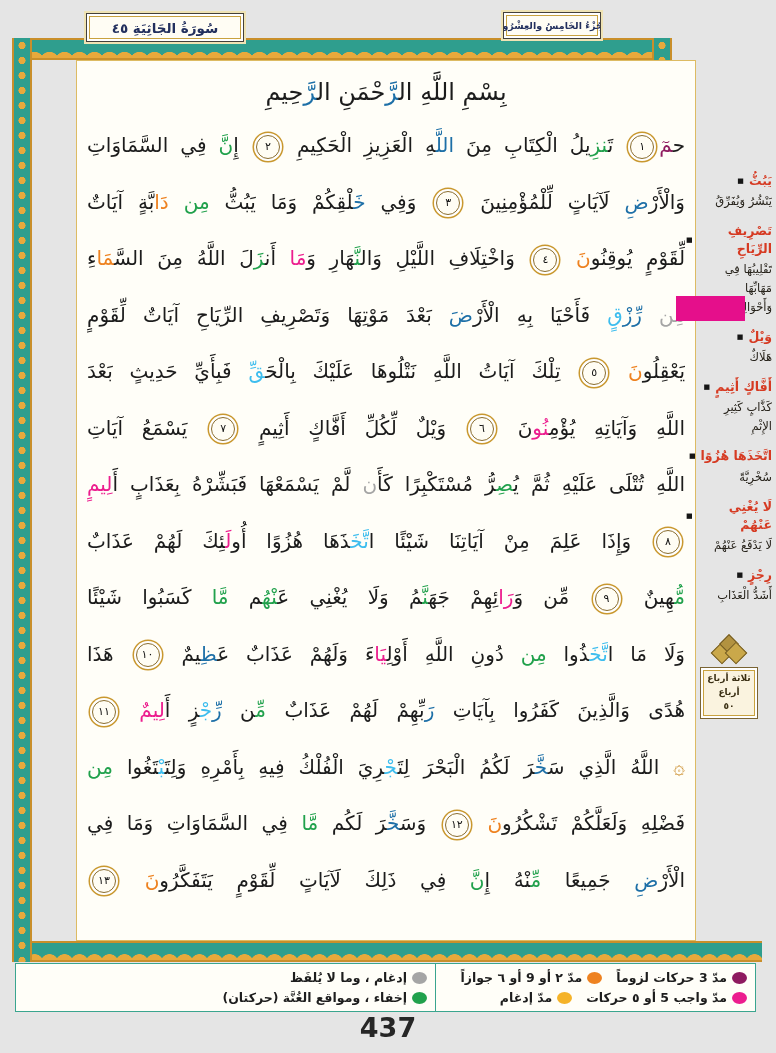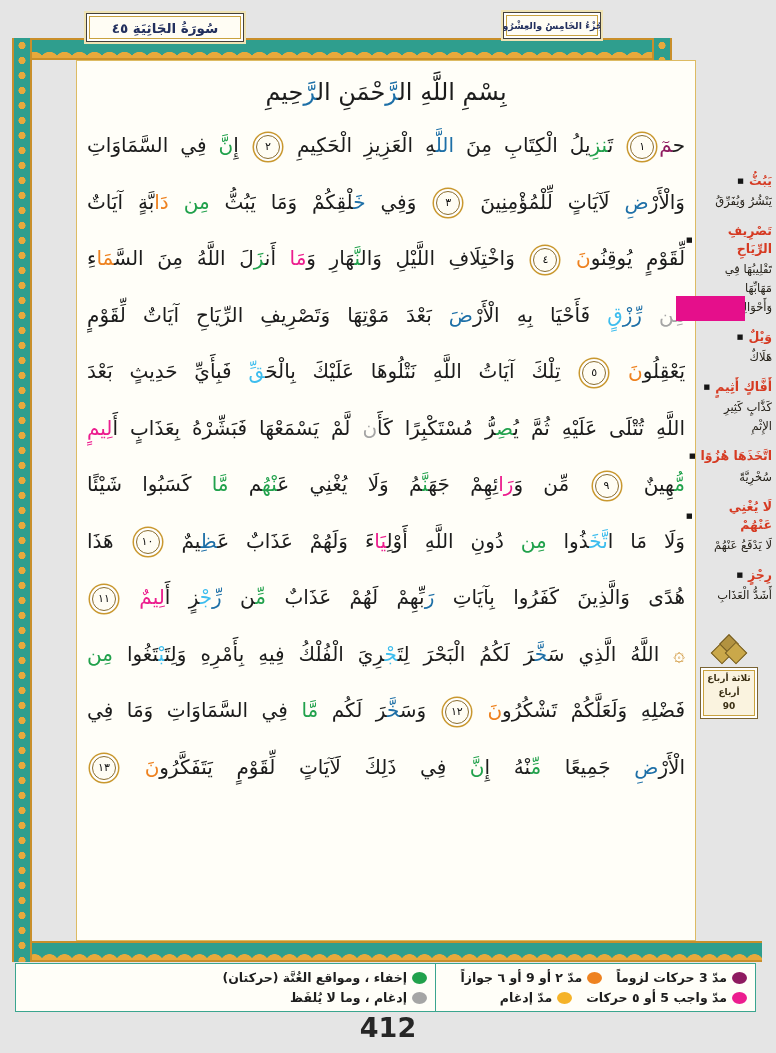--- a/index.html
+++ b/index.html
@@ -96,21 +96,23 @@
   </div>
 
   <div class="text-area">
     <div class="bismillah"><span style="color: rgb(28, 28, 28);">بِسْمِ اللَّهِ ال</span><span style="color: rgb(29, 111, 167);">رَّ</span><span style="color: rgb(28, 28, 28);">حْمَنِ ال</span><span style="color: rgb(29, 111, 167);">رَّ</span><span style="color: rgb(28, 28, 28);">حِيمِ</span></div>
     <div>
         <div class="qline"><span style="color: rgb(28, 28, 28);">ح</span><span style="color: rgb(142, 26, 95);">مٓ</span><span class="vmark">١</span><span style="color: rgb(28, 28, 28);"> تَ</span><span style="color: rgb(33, 161, 76);">نزِ</span><span style="color: rgb(28, 28, 28);">يلُ الْكِتَابِ مِنَ </span><span style="color: rgb(29, 111, 167);">اللَّ</span><span style="color: rgb(28, 28, 28);">هِ الْعَزِيزِ الْحَكِيمِ </span><span class="vmark">٢</span><span style="color: rgb(28, 28, 28);"> إِ</span><span style="color: rgb(33, 161, 76);">نَّ</span><span style="color: rgb(28, 28, 28);"> فِي السَّمَاوَاتِ</span></div>
         <div class="qline"><span style="color: rgb(28, 28, 28);">وَالْأَرْ</span><span style="color: rgb(29, 111, 167);">ضِ</span><span style="color: rgb(28, 28, 28);"> لَآيَاتٍ لِّلْمُؤْمِنِينَ </span><span class="vmark">٣</span><span style="color: rgb(28, 28, 28);"> وَفِي </span><span style="color: rgb(29, 111, 167);">خَ</span><span style="color: rgb(28, 28, 28);">لْقِكُمْ وَمَا يَبُثُّ </span><span style="color: rgb(33, 161, 76);">مِن</span><span style="color: rgb(28, 28, 28);"> </span><span style="color: rgb(238, 130, 32);">دَا</span><span style="color: rgb(28, 28, 28);">بَّةٍ آيَاتٌ</span></div>
         <div class="qline"><span style="color: rgb(28, 28, 28);">لِّقَوْمٍ يُوقِنُو</span><span style="color: rgb(238, 130, 32);">نَ</span><span style="color: rgb(28, 28, 28);"> </span><span class="vmark">٤</span><span style="color: rgb(28, 28, 28);"> وَاخْتِلَافِ اللَّيْلِ وَال</span><span style="color: rgb(33, 161, 76);">نَّ</span><span style="color: rgb(28, 28, 28);">هَارِ وَ</span><span style="color: rgb(236, 29, 142);">مَا</span><span style="color: rgb(28, 28, 28);"> أَن</span><span style="color: rgb(33, 161, 76);">زَ</span><span style="color: rgb(28, 28, 28);">لَ اللَّهُ مِنَ السَّ</span><span style="color: rgb(238, 130, 32);">مَا</span><span style="color: rgb(28, 28, 28);">ءِ</span></div>
         <div class="qline"><span style="color: rgb(165, 165, 165);">مِن</span><span style="color: rgb(28, 28, 28);"> </span><span style="color: rgb(29, 111, 167);">رِّزْ</span><span style="color: rgb(61, 189, 238);">قٍ</span><span style="color: rgb(28, 28, 28);"> فَأَحْيَا بِهِ الْأَرْ</span><span style="color: rgb(29, 111, 167);">ضَ</span><span style="color: rgb(28, 28, 28);"> بَعْدَ مَوْتِهَا وَتَصْرِيفِ الرِّيَاحِ آيَاتٌ لِّقَوْمٍ</span></div>
         <div class="qline"><span style="color: rgb(28, 28, 28);">يَعْقِلُو</span><span style="color: rgb(238, 130, 32);">نَ</span><span style="color: rgb(28, 28, 28);"> </span><span class="vmark">٥</span><span style="color: rgb(28, 28, 28);"> تِلْكَ آيَاتُ اللَّهِ نَتْلُوهَا عَلَيْكَ بِالْحَ</span><span style="color: rgb(61, 189, 238);">قِّ</span><span style="color: rgb(28, 28, 28);">    فَبِأَيِّ حَدِيثٍ بَعْدَ</span></div>
+        <div class="qline"><span style="color: rgb(28, 28, 28);">اللَّهِ وَآيَاتِهِ يُؤْمِ</span><span style="color: rgb(236, 29, 142);">نُو</span><span style="color: rgb(28, 28, 28);">نَ </span><span class="vmark">٦</span><span style="color: rgb(28, 28, 28);"> وَيْلٌ لِّكُلِّ أَفَّاكٍ أَثِيمٍ </span><span class="vmark">٧</span><span style="color: rgb(28, 28, 28);"> يَسْمَعُ آيَاتِ</span></div>
         <div class="qline"><span style="color: rgb(28, 28, 28);">اللَّهِ تُتْلَى عَلَيْهِ ثُمَّ يُ</span><span style="color: rgb(33, 161, 76);">صِ</span><span style="color: rgb(28, 28, 28);">رُّ مُسْتَكْبِرًا كَأَ</span><span style="color: rgb(165, 165, 165);">ن</span><span style="color: rgb(28, 28, 28);"> لَّمْ يَسْمَعْهَا    فَبَشِّرْهُ بِعَذَابٍ أَ</span><span style="color: rgb(236, 29, 142);">لِيمٍ</span></div>
+        <div class="qline"><span class="vmark">٨</span><span style="color: rgb(28, 28, 28);"> وَإِذَا عَلِمَ مِنْ آيَاتِنَا شَيْئًا ا</span><span style="color: rgb(61, 189, 238);">تَّخَ</span><span style="color: rgb(28, 28, 28);">ذَهَا هُزُوًا    أُو</span><span style="color: rgb(236, 29, 142);">لَ</span><span style="color: rgb(28, 28, 28);">ئِكَ لَهُمْ عَذَابٌ</span></div>
         <div class="qline"><span style="color: rgb(33, 161, 76);">مُّ</span><span style="color: rgb(28, 28, 28);">هِينٌ </span><span class="vmark">٩</span><span style="color: rgb(28, 28, 28);"> مِّن وَ</span><span style="color: rgb(236, 29, 142);">رَا</span><span style="color: rgb(28, 28, 28);">ئِهِمْ جَهَ</span><span style="color: rgb(33, 161, 76);">نَّ</span><span style="color: rgb(28, 28, 28);">مُ    وَلَا يُغْنِي عَ</span><span style="color: rgb(33, 161, 76);">نْهُ</span><span style="color: rgb(28, 28, 28);">م </span><span style="color: rgb(33, 161, 76);">مَّا</span><span style="color: rgb(28, 28, 28);"> كَسَبُوا شَيْئًا</span></div>
         <div class="qline"><span style="color: rgb(28, 28, 28);">وَلَا مَا ا</span><span style="color: rgb(61, 189, 238);">تَّخَ</span><span style="color: rgb(28, 28, 28);">ذُوا </span><span style="color: rgb(33, 161, 76);">مِن</span><span style="color: rgb(28, 28, 28);"> دُونِ اللَّهِ أَوْلِ</span><span style="color: rgb(236, 29, 142);">يَا</span><span style="color: rgb(28, 28, 28);">ءَ    وَلَهُمْ عَذَابٌ عَ</span><span style="color: rgb(29, 111, 167);">ظِ</span><span style="color: rgb(28, 28, 28);">يمٌ </span><span class="vmark">١٠</span><span style="color: rgb(28, 28, 28);"> هَذَا</span></div>
         <div class="qline"><span style="color: rgb(28, 28, 28);">هُدًى    وَالَّذِينَ كَفَرُوا بِآيَاتِ </span><span style="color: rgb(29, 111, 167);">رَ</span><span style="color: rgb(28, 28, 28);">بِّهِمْ لَهُمْ عَذَابٌ </span><span style="color: rgb(33, 161, 76);">مِّ</span><span style="color: rgb(28, 28, 28);">ن </span><span style="color: rgb(29, 111, 167);">رِّ</span><span style="color: rgb(61, 189, 238);">جْ</span><span style="color: rgb(28, 28, 28);">زٍ أَ</span><span style="color: rgb(236, 29, 142);">لِيمٌ </span><span class="vmark">١١</span></div>
         <div class="qline"><span style="color: rgb(200, 134, 31);">۞</span><span style="color: rgb(28, 28, 28);"> اللَّهُ الَّذِي سَ</span><span style="color: rgb(29, 111, 167);">خَّ</span><span style="color: rgb(28, 28, 28);">رَ لَكُمُ الْبَحْرَ لِتَ</span><span style="color: rgb(61, 189, 238);">جْ</span><span style="color: rgb(28, 28, 28);">رِيَ الْفُلْكُ فِيهِ بِأَمْرِهِ وَلِتَ</span><span style="color: rgb(61, 189, 238);">بْ</span><span style="color: rgb(28, 28, 28);">تَغُوا </span><span style="color: rgb(33, 161, 76);">مِن</span></div>
         <div class="qline"><span style="color: rgb(28, 28, 28);">فَضْلِهِ وَلَعَلَّكُمْ تَشْكُرُو</span><span style="color: rgb(238, 130, 32);">نَ</span><span style="color: rgb(28, 28, 28);"> </span><span class="vmark">١٢</span><span style="color: rgb(28, 28, 28);"> وَسَ</span><span style="color: rgb(29, 111, 167);">خَّ</span><span style="color: rgb(28, 28, 28);">رَ لَكُم </span><span style="color: rgb(33, 161, 76);">مَّا</span><span style="color: rgb(28, 28, 28);"> فِي السَّمَاوَاتِ وَمَا فِي</span></div>
         <div class="qline"><span style="color: rgb(28, 28, 28);">الْأَرْ</span><span style="color: rgb(29, 111, 167);">ضِ</span><span style="color: rgb(28, 28, 28);"> جَمِيعًا </span><span style="color: rgb(33, 161, 76);">مِّ</span><span style="color: rgb(28, 28, 28);">نْهُ    إِ</span><span style="color: rgb(33, 161, 76);">نَّ</span><span style="color: rgb(28, 28, 28);"> فِي ذَلِكَ لَآيَاتٍ لِّقَوْمٍ يَتَفَكَّرُو</span><span style="color: rgb(238, 130, 32);">نَ</span><span style="color: rgb(28, 28, 28);"> </span><span class="vmark">١٣</span></div>
       </div>
   </div>
 
   <div class="sidebar">
@@ -180,21 +182,21 @@
           <div class="dline">أَشَدُّ الْعَذَابِ</div>
         </div>
       </div>
       <div class="medallion">
         <div class="med-knot">
           <div class="k3"></div>
         </div>
         <div class="med-box">
           <div>ثلاثة أرباع</div>
           <div>أرباع</div>
-          <div>90</div>
+          <div>٥٠</div>
         </div>
       </div>
     </div>
 
   <div class="legend">
       <div class="leg-col" style="width: 320px;">
         <div class="leg-row">
           <span class="leg-item">
             <span class="leg-dot" style="background: rgb(142, 26, 95);"></span>
             <span>مدّ 3 حركات لزوماً</span>
@@ -211,27 +213,27 @@
           </span>
           <span class="leg-item">
             <span class="leg-dot" style="background: rgb(245, 179, 40);"></span>
             <span>مدّ إدغام</span>
           </span>
         </div>
       </div>
       <div class="leg-col" style="width: 250px;">
         <div class="leg-row">
           <span class="leg-item">
+            <span class="leg-dot" style="background: rgb(165, 165, 165);"></span>
+            <span>إدغام ، وما لا يُلفَظ</span>
+          </span>
+        </div>
+        <div class="leg-row">
+          <span class="leg-item">
             <span class="leg-dot" style="background: rgb(33, 161, 76);"></span>
             <span>إخفاء ، ومواقع الغُنَّة (حركتان)</span>
           </span>
         </div>
-        <div class="leg-row">
-          <span class="leg-item">
-            <span class="leg-dot" style="background: rgb(165, 165, 165);"></span>
-            <span>إدغام ، وما لا يُلفَظ</span>
-          </span>
-        </div>
       </div>
     </div>
 
-  <div class="page-number">412</div>
+  <div class="page-number">437</div>
 </div>
 
 </body></html>

